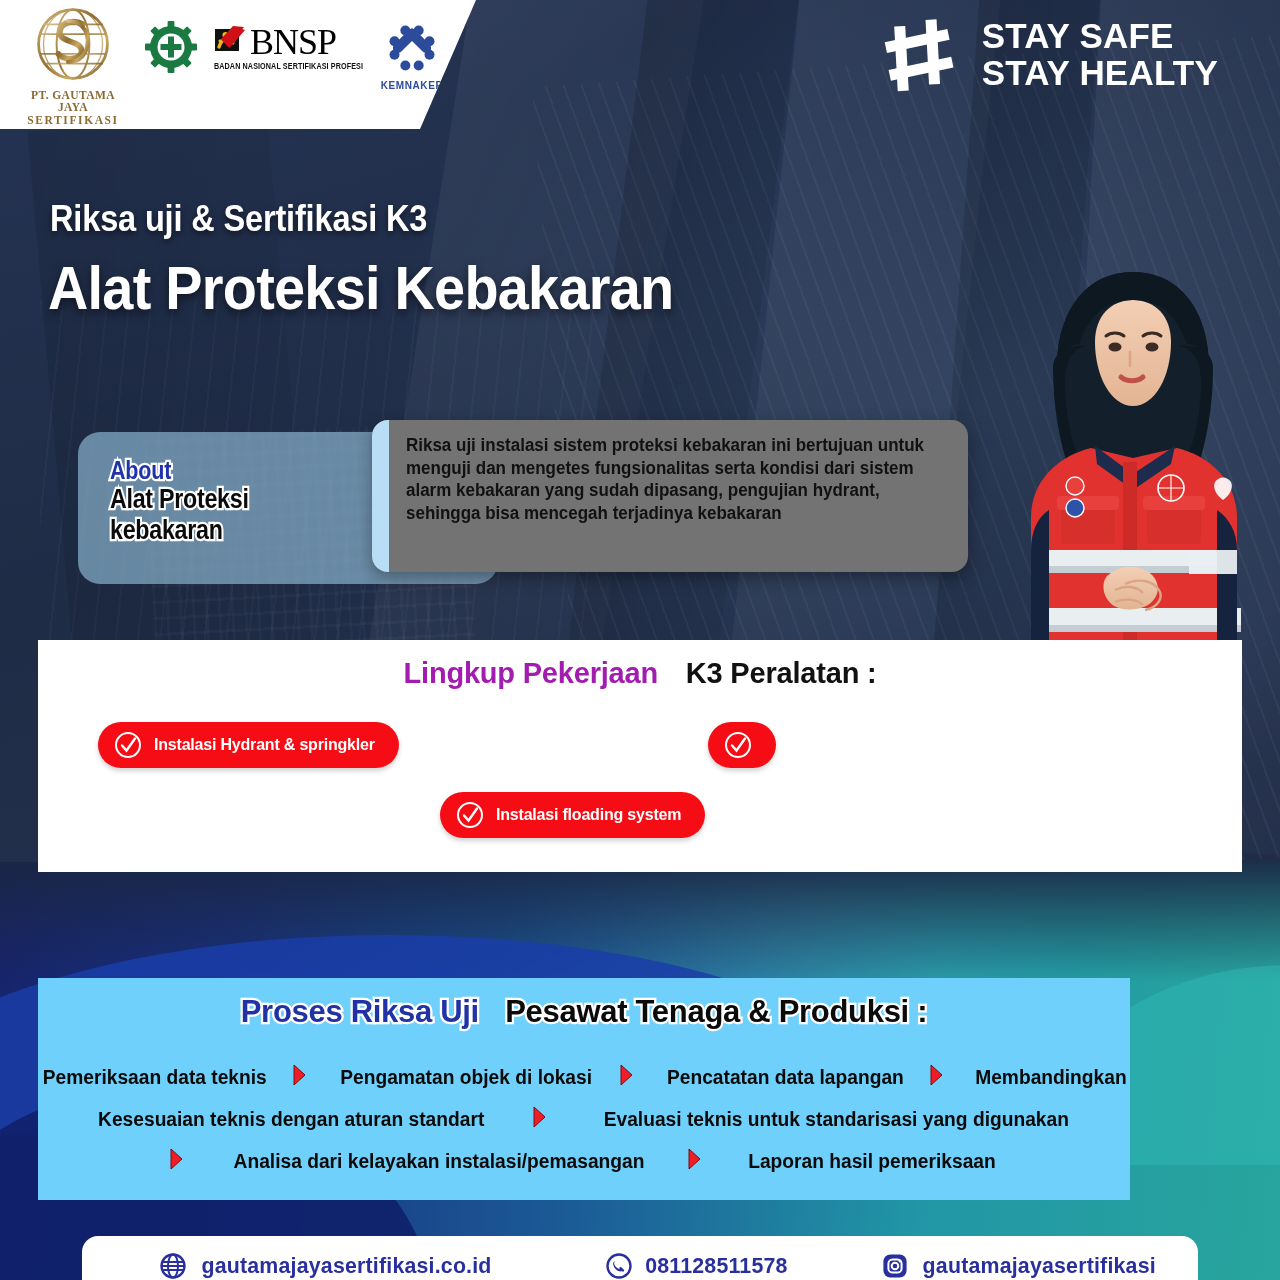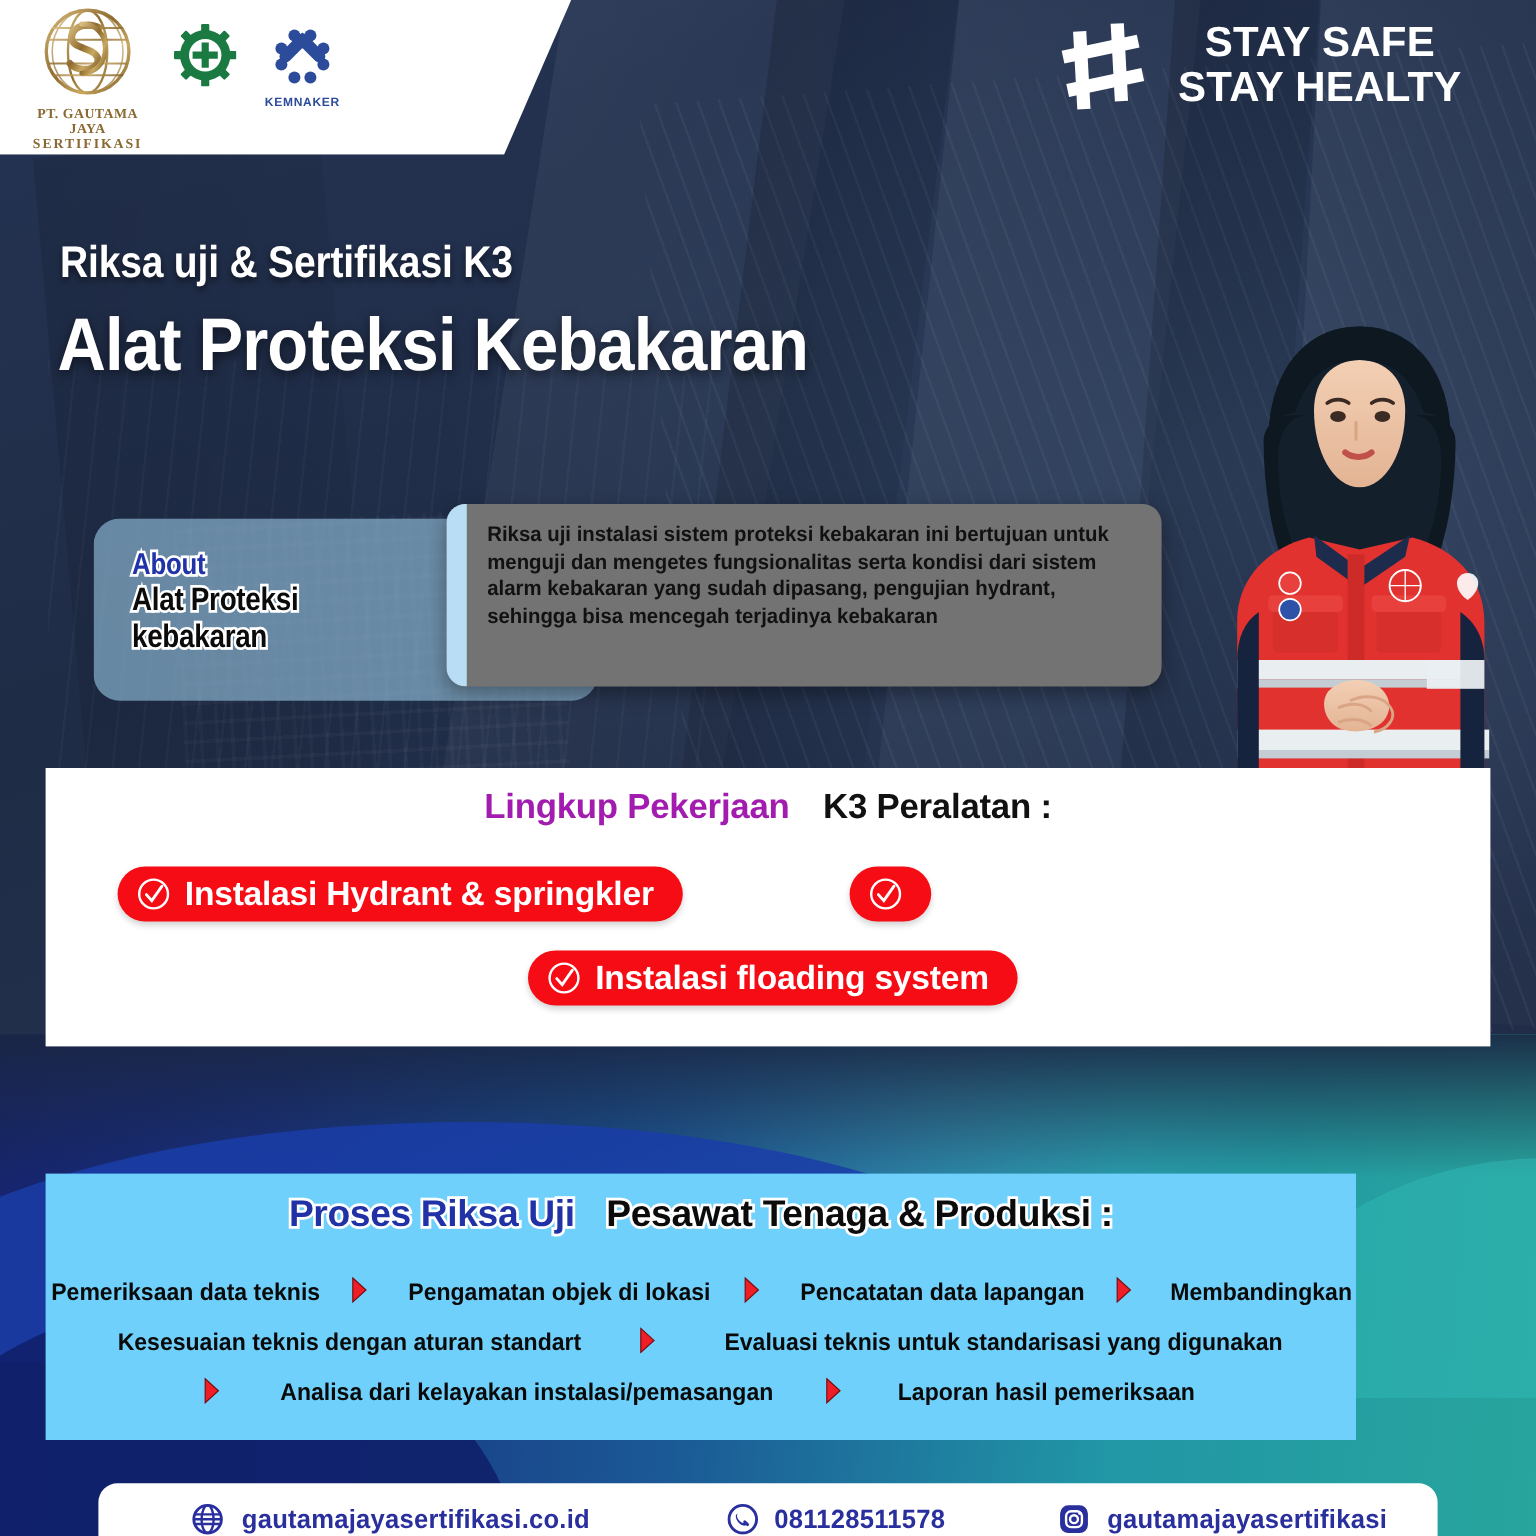--- a/index.html
+++ b/index.html
@@ -87,21 +87,21 @@
   .logo-k3{width:58px;display:flex;align-items:center;justify-content:center;margin-top:18px;}
   .logo-bnsp{width:146px;margin-top:22px;}
   .logo-bnsp .row{display:flex;align-items:center;gap:2px;}
   .logo-bnsp .word{font-family:"Liberation Serif",serif;font-size:36px;font-weight:normal;color:#000;letter-spacing:-1px;line-height:.95;}
   .logo-bnsp .sub{font-size:7.2px;font-weight:bold;color:#111;letter-spacing:.1px;margin-top:3px;text-align:center;white-space:nowrap;transform:scaleY(1.15);}
   .logo-kem{width:76px;margin-top:20px;text-align:center;}
   .logo-kem .kn{font-size:10px;font-weight:bold;color:#2c4b9b;letter-spacing:.6px;margin-top:3px;}
 
   
   .staysafe{position:absolute;right:62px;top:14px;display:flex;align-items:center;gap:16px;}
-  .staysafe .txt{color:#fff;font-weight:bold;font-size:35px;line-height:1.07;letter-spacing:.2px;text-align:center;}
+  .staysafe .txt{color:#fff;font-weight:bold;font-size:35px;line-height:1.07;letter-spacing:.2px;}
 
   
   .t-small{
     position:absolute;left:50px;top:198px;
     color:#fff;font-weight:bold;font-size:37px;letter-spacing:-.2px;
     transform:scaleX(.88);transform-origin:left center;
     text-shadow:0 3px 7px rgba(0,0,0,.55);
   }
   .t-big{
     position:absolute;left:48px;top:252px;
@@ -158,21 +158,21 @@
     font-size:29px;font-weight:bold;letter-spacing:-.2px;
   }
   .scope-head .red{color:#a21caf;}
   .scope-head .blk{color:#111;margin-left:20px;}
 
   .pill{
     position:absolute;height:46px;background:#f50c14;border-radius:23px;
     display:flex;align-items:center;gap:12px;padding:0 24px 0 16px;
     box-shadow:0 3px 5px rgba(0,0,0,.18);
   }
-  .pill .lab{color:#fff;font-size:28px;font-weight:bold;letter-spacing:-.2px;white-space:nowrap;}
+  .pill .lab{color:#fff;font-size:16px;font-weight:bold;letter-spacing:-.2px;white-space:nowrap;}
   .pill.p1{left:98px;top:722px;}
   .pill.p2{left:708px;top:722px;}
   .pill.p3{left:440px;top:792px;}
 
   
   .proc{
     position:absolute;left:38px;top:978px;width:1092px;height:222px;
     background:#6ed0fb;
   }
   .proc-head{
@@ -276,20 +276,34 @@
               <rect x="22.6" y="44" width="6.8" height="8" rx="1" transform="rotate(45 26 26)"></rect>
               <rect x="0" y="22.6" width="8" height="6.8" rx="1" transform="rotate(45 26 26)"></rect>
               <rect x="44" y="22.6" width="8" height="6.8" rx="1" transform="rotate(45 26 26)"></rect>
             </g>
           </g>
           <circle cx="26" cy="26" r="13.5" fill="#fff"></circle>
           <path d="M23 15.5h6v7.5h7.5v6H29v7.5h-6V29h-7.5v-6H23z" fill="#1b7a41"></path>
         </svg>
       </div>
 
+      <div class="logo-bnsp">
+        <div class="row">
+          <svg width="34" height="34" viewBox="0 0 34 34">
+            <rect x="1" y="4" width="24" height="22" fill="#111"></rect>
+            <path d="M5 22c3-9 9-11 12-8" stroke="#f0b323" stroke-width="3.4" fill="none" stroke-linecap="round"></path>
+            <circle cx="11.5" cy="10" r="3.1" fill="#f0b323"></circle>
+            <path d="M6 16l9-1 4 3" stroke="#f0b323" stroke-width="3" fill="none" stroke-linecap="round"></path>
+            <path d="M8 13L19 1l11 1L14 22z" fill="#cf1016"></path>
+            <path d="M9.5 12.5l5 5.5L27 3.5 31 5 15.5 23 7 14.5z" fill="#cf1016"></path>
+          </svg>
+          <span class="word">BNSP</span>
+        </div>
+        <div class="sub">BADAN NASIONAL SERTIFIKASI PROFESI</div>
+      </div>
 
       <div class="logo-kem">
         <svg width="50" height="50" viewBox="0 0 60 60">
           <g fill="#2c4b9b">
             <g>
               <path d="M30 6 L38 14 L30 22 L22 14 Z"></path>
               <circle cx="22" cy="9" r="6"></circle>
                 <circle cx="38" cy="9" r="6"></circle>
               <circle cx="9" cy="22" r="6"></circle>
                 <circle cx="9" cy="38" r="6"></circle>

